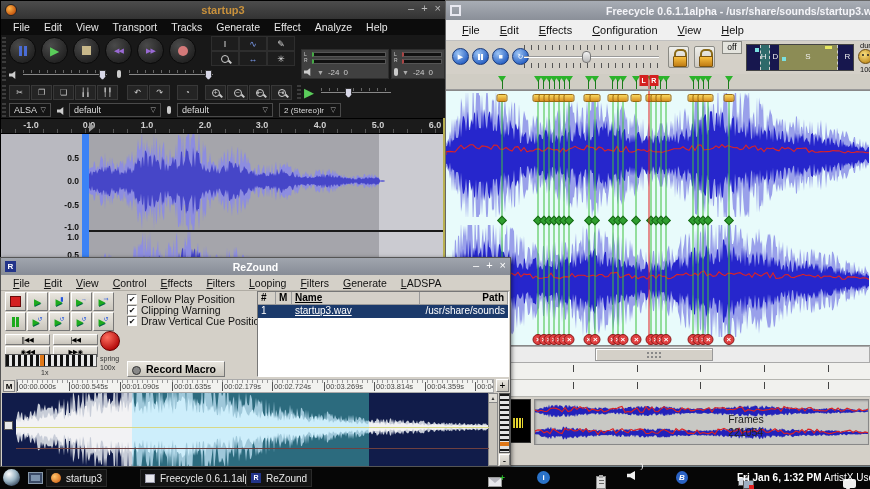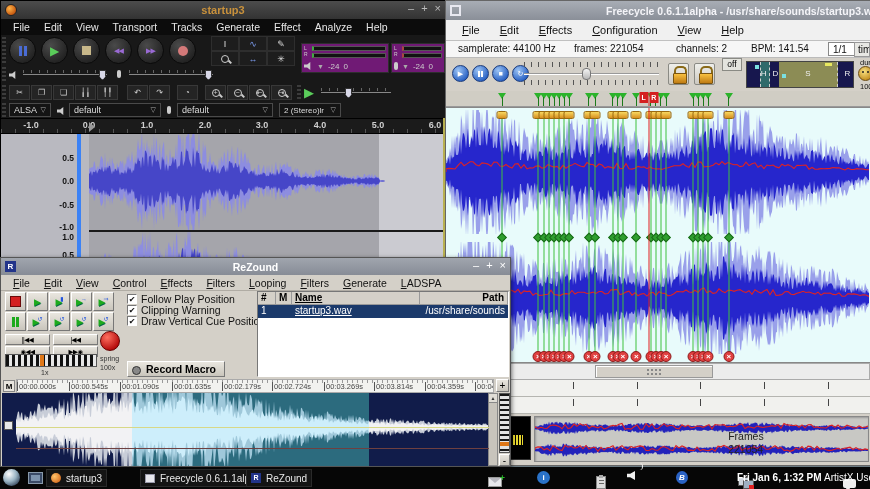--- a/index.html
+++ b/index.html
@@ -20,21 +20,21 @@
   .grip { position:absolute; width:4px; top:2px; bottom:2px; background:repeating-linear-gradient(180deg,#3c3c3c 0 2px,#181818 2px 4px); }
   .tbtn-circle { position:absolute; top:2px; width:27px; height:27px; border-radius:50%; background:radial-gradient(circle at 35% 30%, #4a4a4a, #222 75%); border:1px solid #0a0a0a; display:flex; align-items:center; justify-content:center; }
   .g-play { color:#5acc5a; font-size:12px; }
   .g-pause { width:8px; height:10px; background:linear-gradient(90deg,#4a6cd4 0 3px,transparent 3px 5px,#4a6cd4 5px 8px); }
   .g-stop { width:9px; height:9px; background:#c8b88a; }
   .g-skip { color:#9a6ad4; font-size:7px; letter-spacing:-1px; }
   .g-rec { width:10px; height:10px; border-radius:50%; background:#d47a7a; }
   .aud-tools { position:absolute; left:210px; top:1px; width:84px; height:30px; display:grid; grid-template-columns:repeat(3,1fr); grid-template-rows:repeat(2,1fr); }
   .aud-tools div { border:1px solid #2e2e2e; display:flex; align-items:center; justify-content:center; color:#ddd; font-size:9px; background:#1d1d1d; }
   .aud-tools .blue { color:#7b9bee; }
-  .aud-meter { position:absolute; top:8px; height:30px; background:#701a75; border:1px solid #2e2e2e; }
+  .aud-meter { position:absolute; top:14px; height:30px; background:#404040; border:1px solid #2e2e2e; }
   .m-lr { position:absolute; left:2px; top:1px; font-size:5px; color:#ccc; line-height:6px; }
   .m-bar { position:absolute; left:10px; right:2px; height:5px; border:1px solid #555; background:#111; }
   .m-green { border-left:2px solid #4a4; }
   .m-red { border-left:2px solid #a44; }
   .m-scale { position:absolute; left:2px; right:2px; top:16px; height:12px; color:#ccc; font-size:8px; display:flex; align-items:center; gap:4px; }
   .icon-speaker { width:9px; height:8px; clip-path:polygon(0 30%,35% 30%,70% 0,70% 100%,35% 70%,0 70%); background:#ccc; }
   .icon-mic { width:4px; height:8px; border-radius:2px; background:#ccc; }
   .dd-arrow { font-size:7px; color:#aaa; }
   .aud-slider { position:absolute; height:12px; }
   .aud-slider .track { position:absolute; left:0; right:0; top:5px; height:1px; background:#888; }
@@ -52,21 +52,21 @@
   .aud-panel { position:absolute; left:0; top:0; width:64px; height:100%; border-right:1px solid #808088; font-size:8.5px; color:#111; }
   .aud-panel .t1 { position:absolute; left:3px; top:3px; }
   .aud-panel .t2 { position:absolute; left:3px; top:13px; }
   .ms-btn { position:absolute; top:25px; width:28px; height:12px; background:linear-gradient(#e8e8ee,#c8c8d0); border:1px solid #777; border-radius:2px; font-size:7.5px; text-align:center; line-height:11px; }
   .mini-slider { position:absolute; left:4px; width:56px; height:12px; }
   .mini-slider .line { position:absolute; left:2px; right:2px; top:6px; height:1px; background:#555; }
   .mini-slider .dots { position:absolute; left:2px; right:2px; top:4px; height:2px; background:repeating-linear-gradient(90deg,#666 0 1px,transparent 1px 6px); }
   .mini-slider .th { position:absolute; left:24px; top:1px; width:7px; height:9px; background:#d8d8e8; border:1px solid #333; clip-path:polygon(0 0,100% 0,100% 60%,50% 100%,0 60%); }
   .mini-slider .lab-l { position:absolute; left:0; top:-1px; font-size:6.5px; }
   .mini-slider .lab-r { position:absolute; right:0; top:-1px; font-size:6.5px; }
-  .aud-vruler { position:absolute; left:56px; top:0; width:24px; height:100%; border-right:4px solid #3b82f6; font-size:8.5px; font-weight:bold; color:#111; }
+  .aud-vruler { position:absolute; left:64px; top:0; width:24px; height:100%; border-right:7px solid #3b82f6; font-size:8.5px; font-weight:bold; color:#111; }
   .aud-vruler span { position:absolute; right:3px; transform:translateY(-50%); }
   .aud-wave { position:absolute; left:88px; top:0; right:2px; height:100%; overflow:hidden; }
   .aud-wave .bg-dark { position:absolute; left:0; top:0; width:290px; height:100%; background:#a5a5ab; }
   .aud-wave .bg-light { position:absolute; left:290px; top:0; right:0; height:100%; background:#cbcbd1; }
   .aud-ch-sep { position:absolute; left:0; right:0; top:96px; height:2px; background:#1a1a1a; }
   .aud-edge { position:absolute; right:0; top:118px; bottom:0; width:2px; background:#b8b050; }
   svg.wave { position:absolute; left:0; top:0; }
 
   
   #win-fc { left:445px; top:0; width:425px; height:466px; background:#d4d0c8; border:1px solid #666; border-right:none; }
@@ -397,31 +397,20 @@
       <span class="fc-appicon"></span>
       <span class="fc-title">Freecycle 0.6.1.1alpha - /usr/share/sounds/startup3.wav</span>
     </div>
     <div class="fc-menubar">
       <span>File</span>
       <span>Edit</span>
       <span>Effects</span>
       <span>Configuration</span>
       <span>View</span>
       <span>Help</span>
-    </div>
-    <div class="fc-inforow">
-      <span class="it" style="left:12px">samplerate: 44100 Hz</span>
-      <span class="it" style="left:128px">frames: 221054</span>
-      <span class="it" style="left:230px">channels: 2</span>
-      <span class="it" style="left:305px">BPM: 141.54</span>
-      <div class="fc-combo" style="left:?px;left:382px;top:1px;width:40px;">
-        <span class="val" style="width:26px">1/1</span>
-          <span class="btn">▼</span>
-      </div>
-      <div class="fc-timebtn">tim</div>
     </div>
     <div class="fc-toolbar">
       <div class="fc-rbtn" style="left:6px">▶</div>
       <div class="fc-rbtn" style="left:26px">
           <span class="bars"></span>
         </div>
       <div class="fc-rbtn" style="left:46px">■</div>
       <div class="fc-rbtn" style="left:66px">↻</div>
       <div class="fc-slider">
         <div class="tk" style="top:0"></div>

